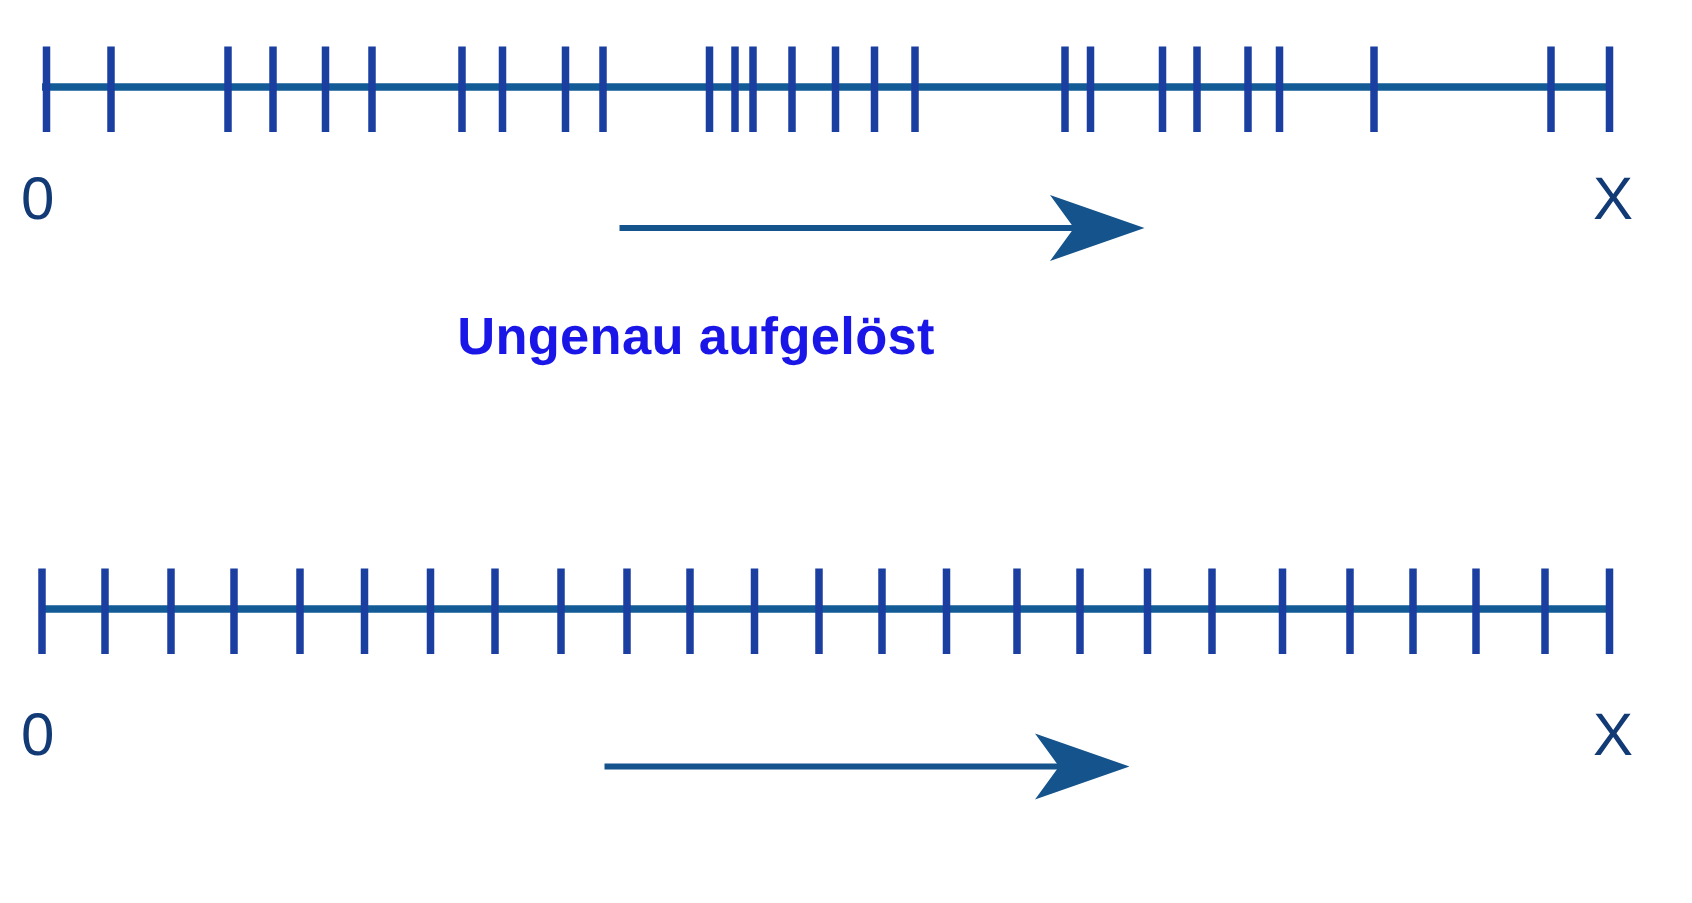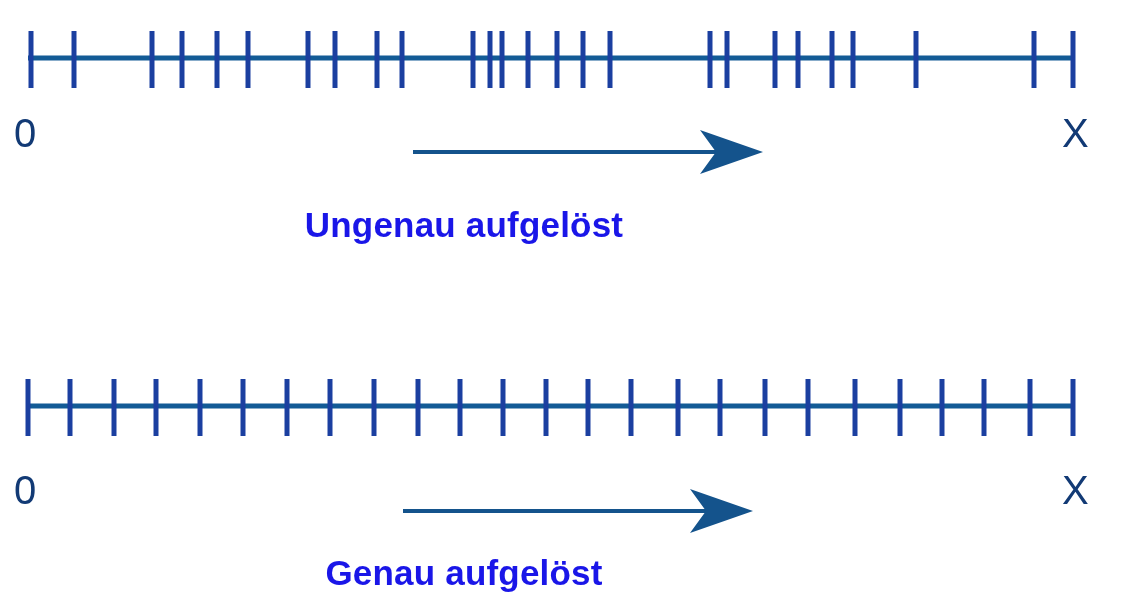--- a/index.html
+++ b/index.html
@@ -149,16 +149,15 @@
 
       <g>
         <line x1="403" y1="164" x2="725" y2="164" stroke="#14538c" stroke-width="4"></line>
         <path d="M 690 142 L 753 164 L 690 186 L 706 164 Z" fill="#14538c"></path>
       </g>
     </svg>
 
     <div class="axis-label label-zero" style="top:123px">0</div>
     <div class="axis-label label-x" style="top:123px">X</div>
 
-    <div class="caption" style="top:208px">Genau aufgelöst</div>
   </div>
 
 </div>
 
 </body></html>

